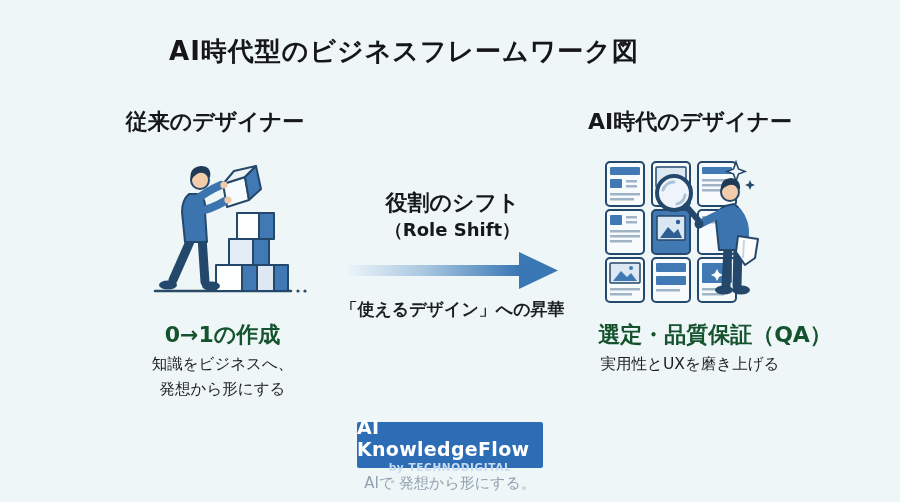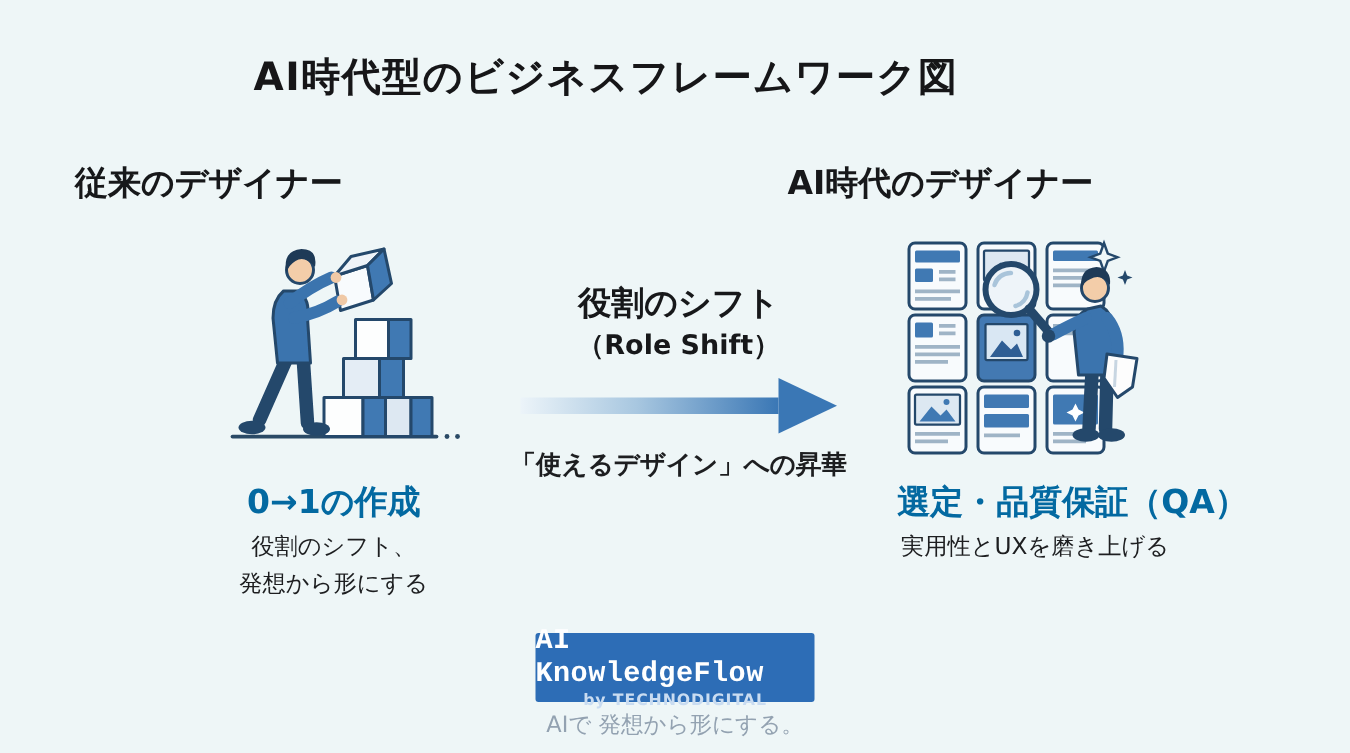--- a/index.html
+++ b/index.html
@@ -8,45 +8,45 @@
     background:#eef6f7;overflow:hidden;
     font-family:"DejaVu Sans","Liberation Sans",sans-serif;
     color:#1c1c1e;
   }
   .abs{position:absolute;}
   .title{
     left:0;top:34px;width:808px;text-align:center;
     font-size:26px;font-weight:700;letter-spacing:1px;color:#161618;
   }
   .col-header{
-    top:107px;font-size:22px;font-weight:700;color:#17181a;
+    top:107px;text-align:center;font-size:22px;font-weight:700;color:#17181a;
   }
   .col-header.left{left:50px;width:330px;}
   .col-header.right{left:525px;width:330px;}
   .center-block{left:335px;top:190px;width:235px;text-align:center;}
   .center-heading{font-size:22px;font-weight:700;color:#17181a;line-height:1.2;}
   .center-sub{font-size:18px;font-weight:700;color:#17181a;margin-top:2px;}
   .arrow-wrap{margin-top:8px;height:40px;}
   .center-caption{font-size:17px;font-weight:700;color:#1d1e20;margin-top:8px;}
   .big-label{
-    top:320px;text-align:center;font-size:22px;font-weight:700;color:#0369a1;
+    top:320px;text-align:center;font-size:22px;font-weight:700;color:#14532d;
   }
   .big-label.left{left:75px;width:295px;}
   .big-label.right{left:560px;width:310px;}
   .desc{
     top:352px;text-align:center;font-size:15.5px;color:#1d1e20;line-height:1.6;
   }
   .desc.left{left:75px;width:295px;}
   .desc.right{left:525px;width:330px;}
   .logo-box{
     left:357px;top:422px;width:186px;height:46px;background:#2d6db6;
     border-radius:2px;display:flex;flex-direction:column;align-items:center;
     justify-content:center;line-height:1.15;
   }
-  .logo-title{font-size:19px;font-weight:800;color:#ffffff;letter-spacing:.3px;font-family:Liberation Mono, monospace;}
+  .logo-title{font-size:19px;font-weight:800;color:#ffffff;letter-spacing:.3px;}
   .logo-sub{font-size:10.5px;font-weight:700;color:#c9dcf1;letter-spacing:.6px;}
   .tagline{
     left:0;top:474px;width:900px;text-align:center;font-size:15px;color:#93a2b1;
   }
   .illus{line-height:0;}
 </style>
 </head>
 <body>
 
 <div class="stage">
@@ -193,21 +193,21 @@
       <path d="M160,88 L180,91 L177,110 L167,117 L158,104 Z" fill="#fdfdfd" stroke="#24486b" stroke-width="2" stroke-linejoin="round"></path>
       <path d="M166,92 L165,110" stroke="#c8d6e2" stroke-width="2" fill="none"></path>
 
       <circle cx="152" cy="44" r="9" fill="#f3cda9" stroke="#24486b" stroke-width="2"></circle>
       <path d="M143,45 Q141,31 153,30 Q163,31 162,42 Q156,34 149,38 Q144,40 143,45 Z" fill="#1e3a57"></path>
     </svg>
   </div>
 
   <div class="abs big-label left">0→1の作成</div>
   <div class="abs desc left">
-    <div>役割のシフト、</div>
+    <div>知識をビジネスへ、</div>
     <div>発想から形にする</div>
   </div>
 
   <div class="abs big-label right">選定・品質保証（QA）</div>
   <div class="abs desc right">
     <div>実用性とUXを磨き上げる</div>
   </div>
 
   <div class="abs logo-box">
     <div class="logo-title">AI KnowledgeFlow</div>

